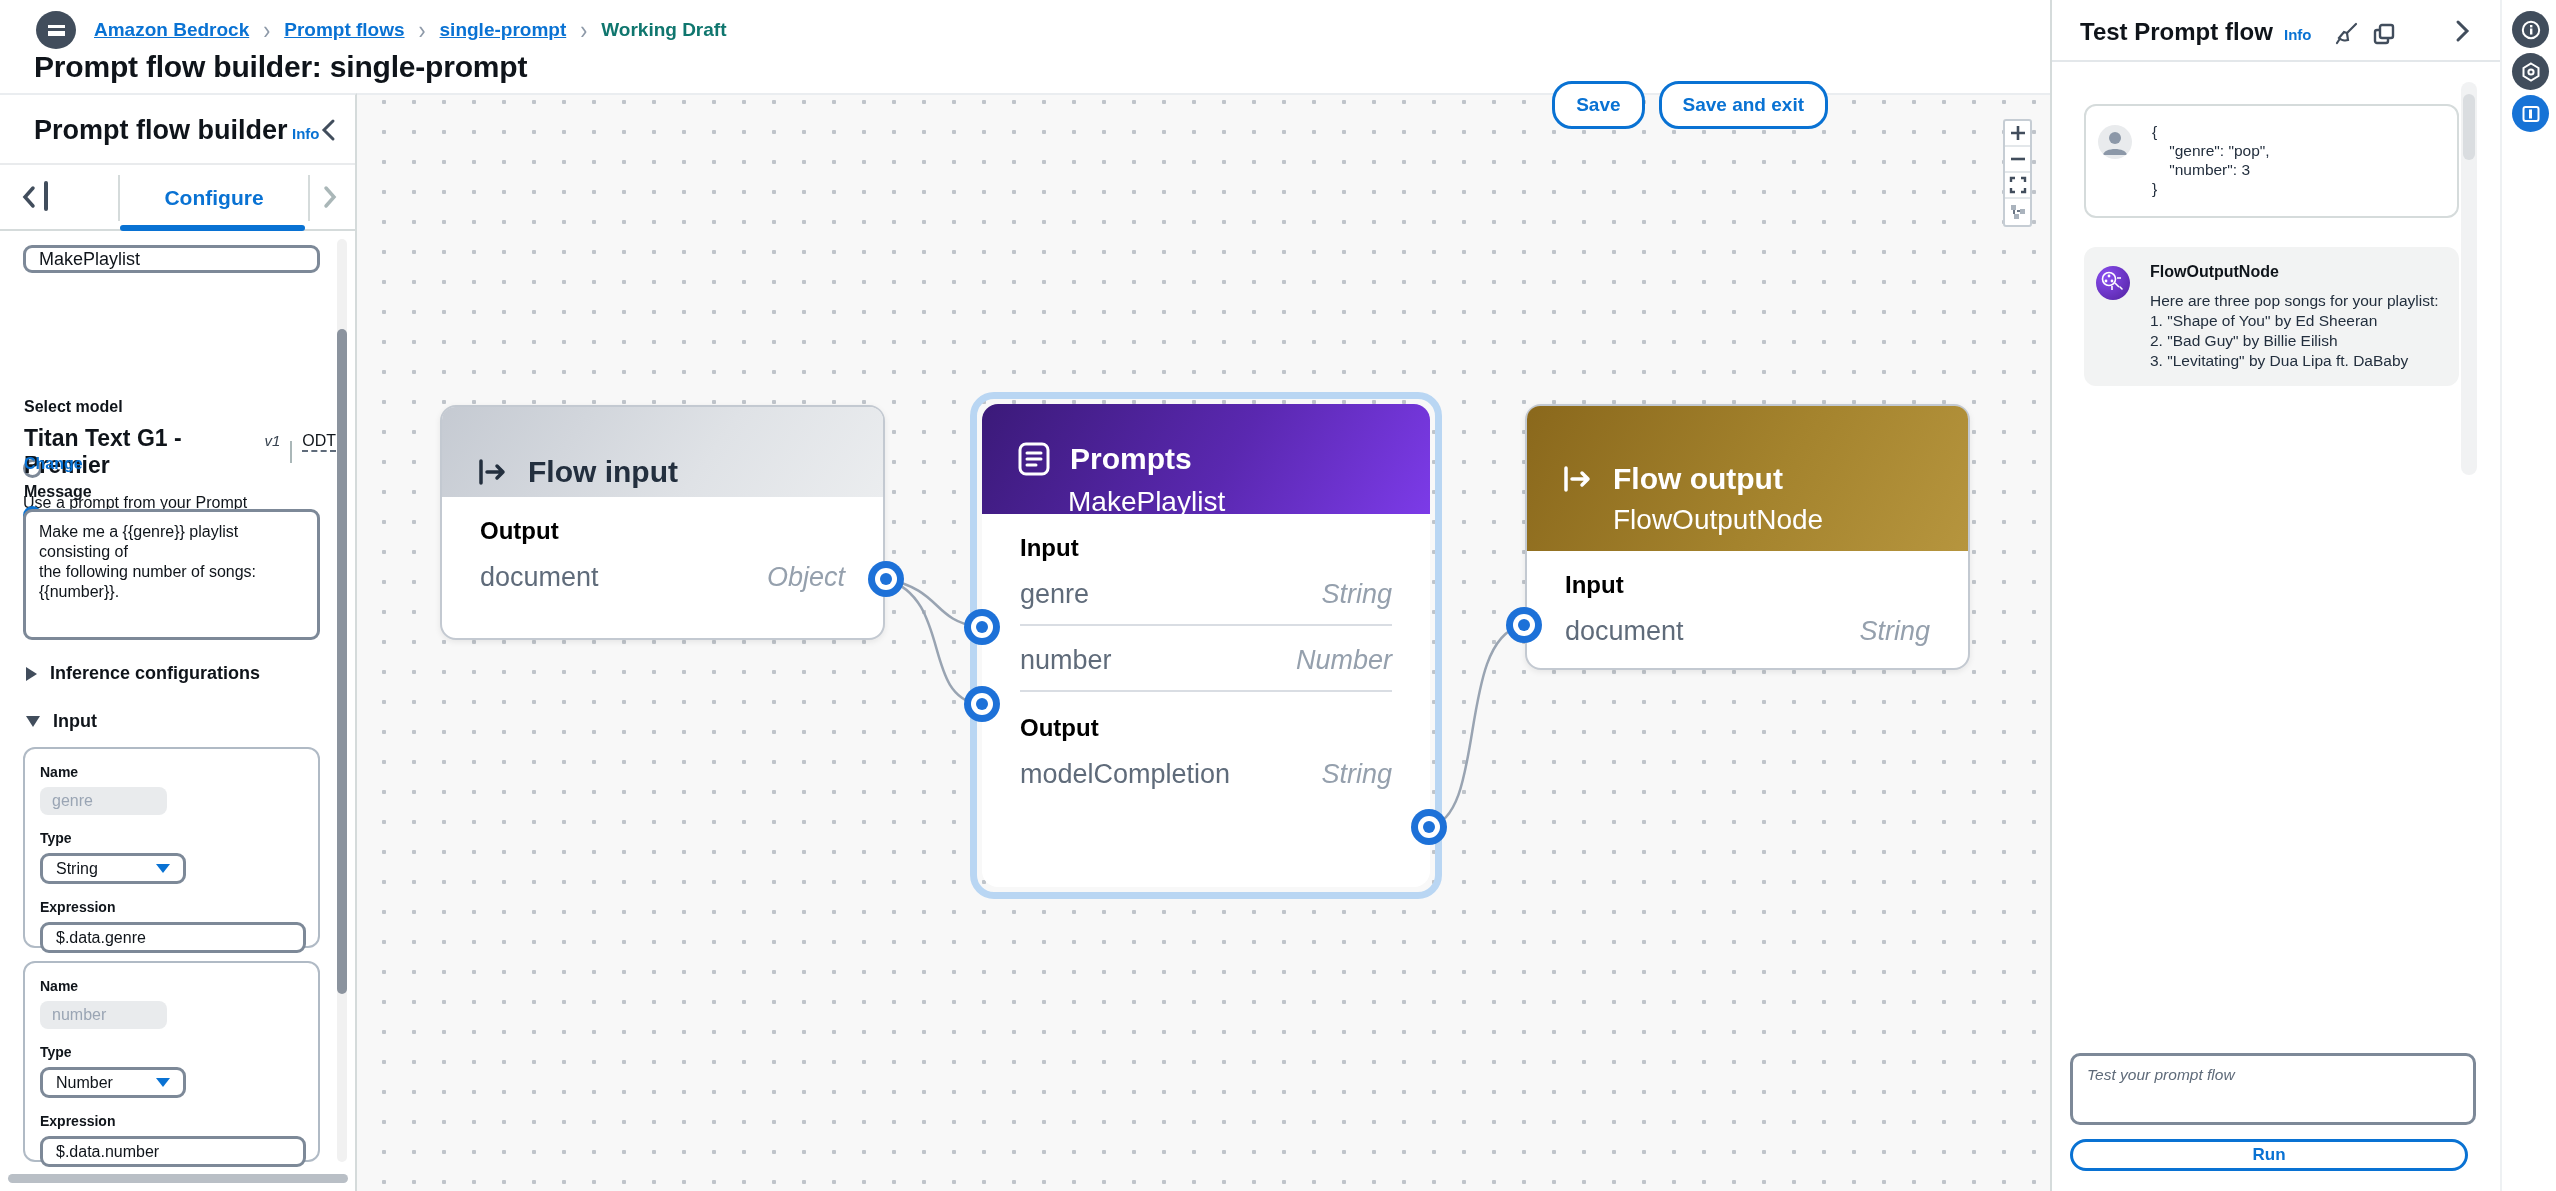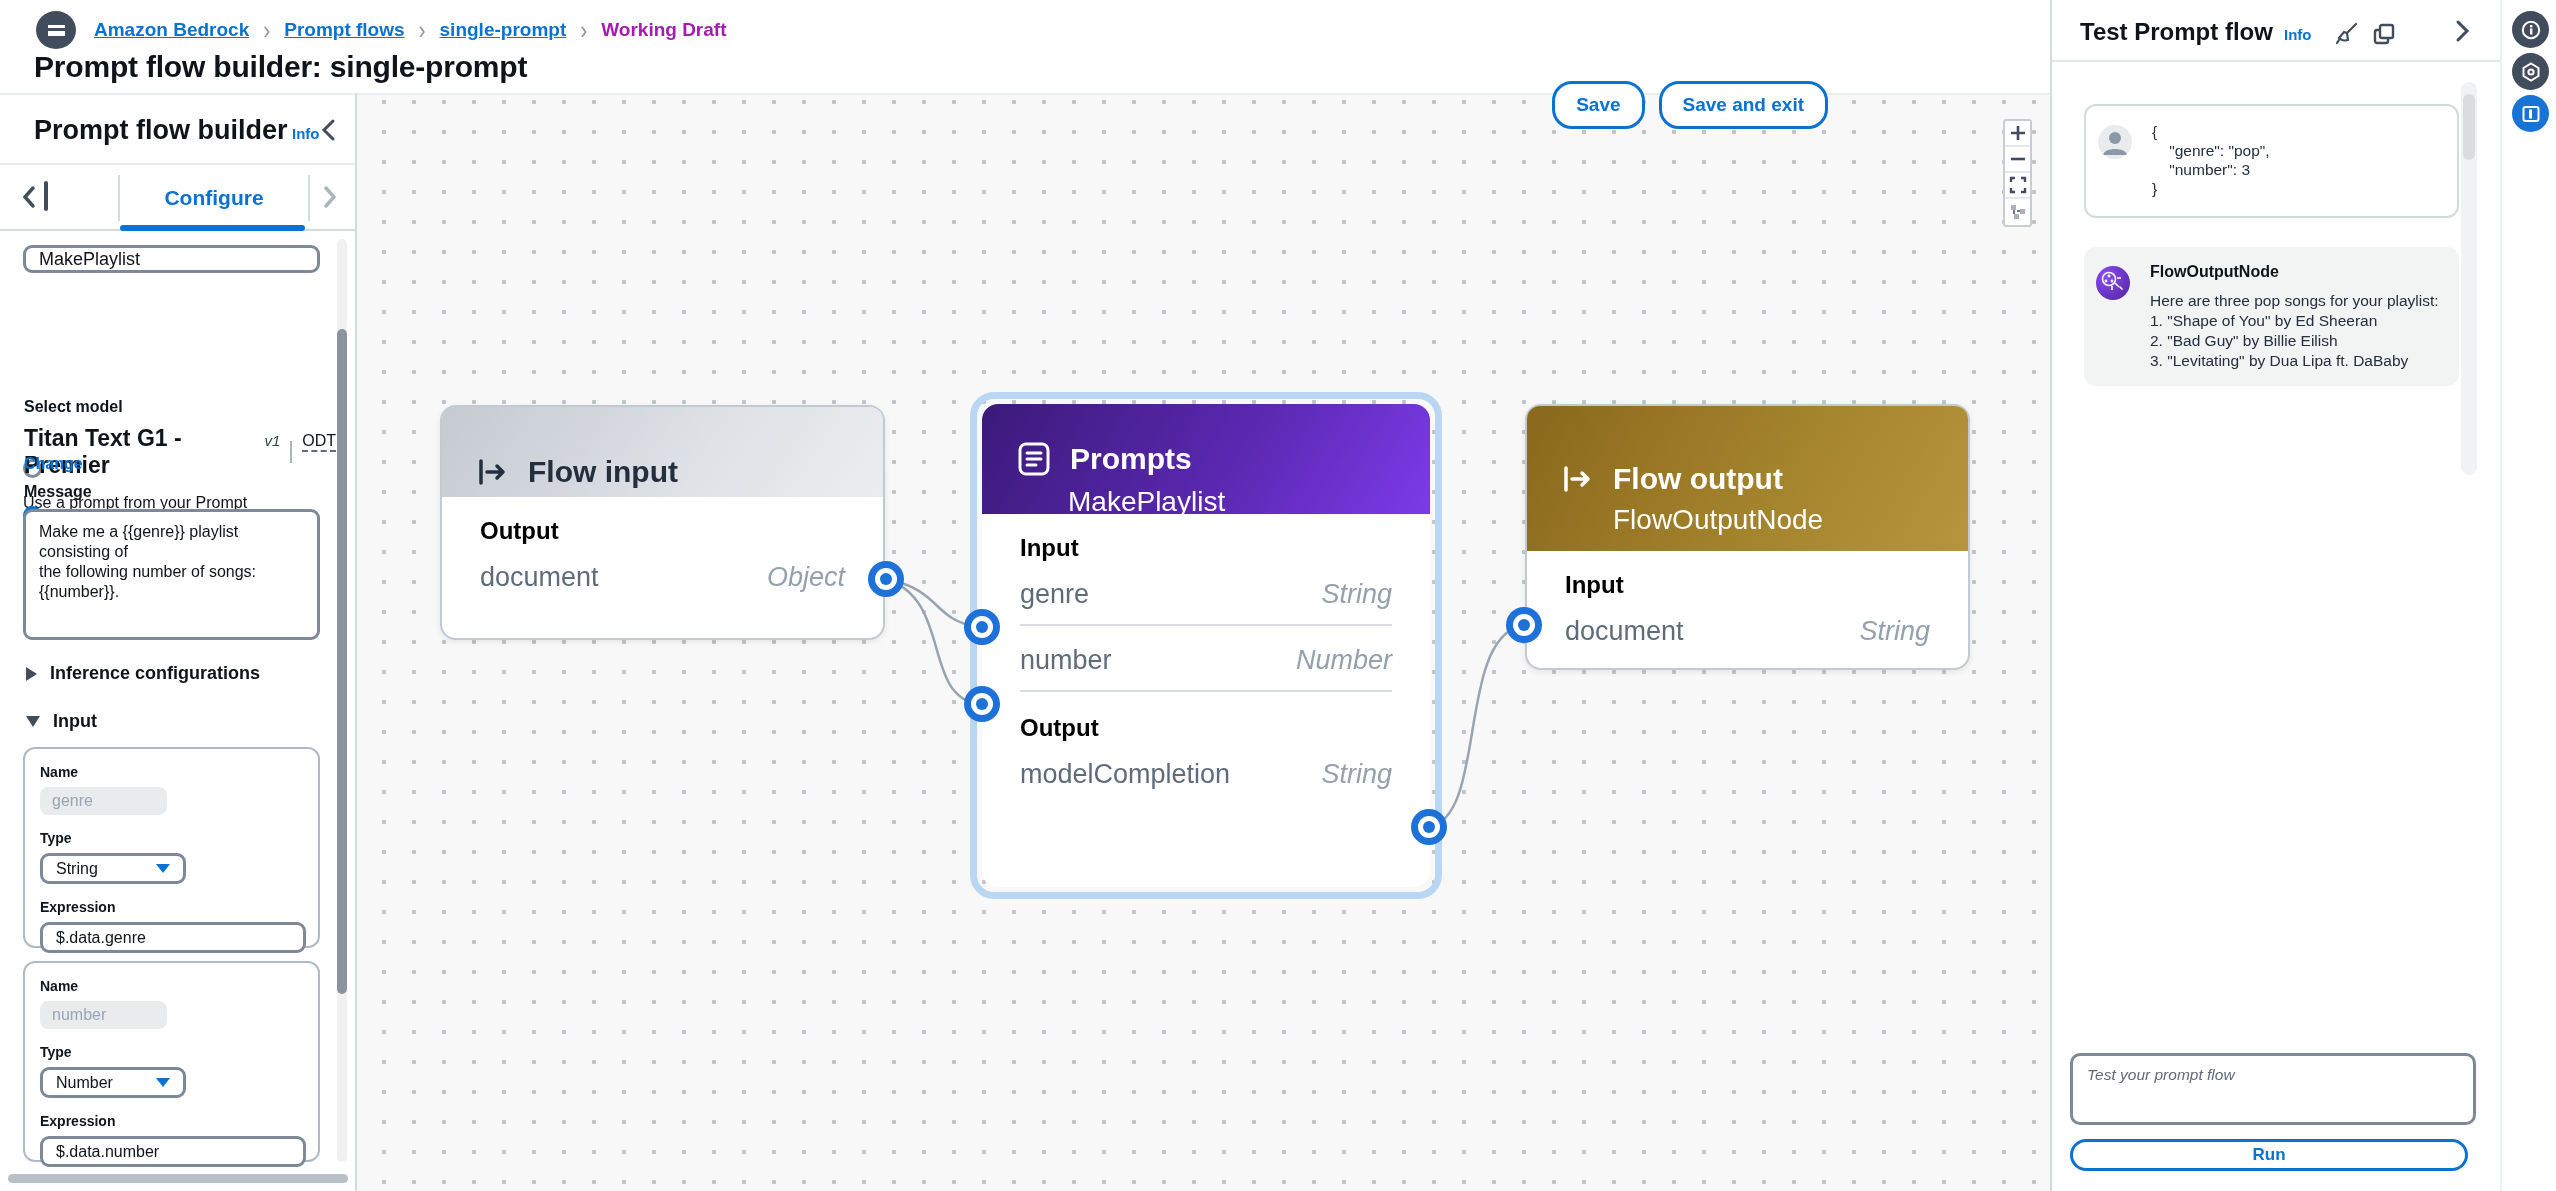--- a/index.html
+++ b/index.html
@@ -8,21 +8,21 @@
 
   
   .page-header{position:absolute;left:0;top:0;width:2050px;height:93px;background:#fff;z-index:5;}
   .nav-toggle{position:absolute;left:36px;top:11px;width:40px;height:38px;border-radius:50%;
               background:#414d5c;display:flex;align-items:center;justify-content:center;cursor:pointer;}
   .nav-toggle span{display:block;width:17px;height:11px;border-top:3px solid #fff;border-bottom:3px solid #fff;position:relative;}
   .nav-toggle span::after{content:"";position:absolute;left:0;top:3px;width:17px;height:3px;background:#fff;}
   .breadcrumb{position:absolute;left:94px;top:18px;font-size:19px;font-weight:700;display:flex;align-items:center;gap:14px;}
   .breadcrumb a{color:#0972d3;text-decoration:underline;cursor:pointer;}
   .crumb-sep{color:#8d99a8;font-size:21px;font-weight:400;transform:scaleY(1.25);}
-  .crumb-current{color:#a21caf;}
+  .crumb-current{color:#0f766e;}
   .page-title{position:absolute;left:34px;top:50px;font-size:30px;font-weight:700;letter-spacing:-0.2px;}
   .hdr-buttons{position:absolute;right:222px;top:47px;display:flex;gap:14px;}
   .btn-outline{height:48px;border:3px solid #0972d3;border-radius:20px;background:#fff;color:#0972d3;
                font-weight:700;font-size:19px;padding:0 21px;display:flex;align-items:center;cursor:pointer;font-family:inherit;margin-top:34px;}
 
   
   .sidebar{position:absolute;left:0;top:93px;width:357px;height:1098px;background:#fff;
            border-top:2px solid #eaedf0;border-right:2px solid #d5dbdb;z-index:4;}
   .sb-head{position:relative;height:70px;border-bottom:2px solid #e9ebed;}
   .sb-title{position:absolute;left:34px;top:20px;font-size:27px;font-weight:700;}

